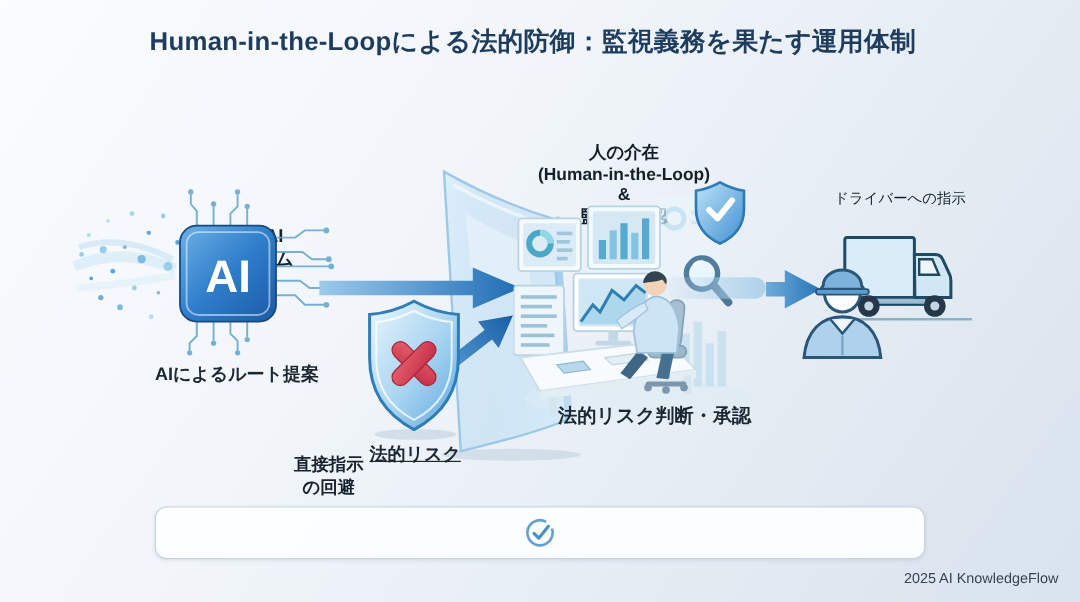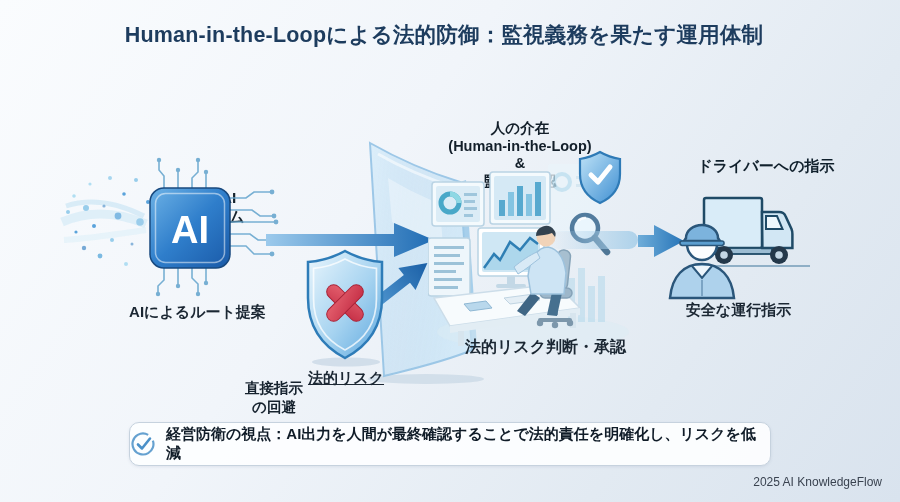--- a/index.html
+++ b/index.html
@@ -17,21 +17,21 @@
   }
   .hitl-label{left:405px;top:76px;width:230px;font-size:14.5px;font-weight:600;
     line-height:1.22;color:#131f2a;}
   .ai-heading{left:105px;top:144px;width:185px;font-size:15.5px;font-weight:700;
     line-height:1.25;color:#16232e;}
   .caption{font-size:15px;font-weight:600;color:#1b2733;}
   .ai-caption{left:95px;top:303px;width:205px;}
   .avoid-label{left:226px;top:335px;width:96px;font-size:14.5px;font-weight:600;line-height:1.3;}
   .risk-caption{left:294px;top:369px;width:104px;text-decoration:underline;}
   .review-caption{left:448px;top:337px;width:195px;font-size:16px;font-family:Liberation Serif, serif;}
-  .driver-heading{left:660px;top:157px;width:212px;font-size:15px;font-weight:700;color:#10202c;}
+  .driver-heading{left:644px;top:157px;width:212px;font-size:12px;font-weight:400;color:#10202c;}
   .driver-caption{left:666px;top:301px;width:145px;}
   .trail{left:550px;top:231px;width:88px;height:18px;border-radius:9px;
     background:linear-gradient(90deg,rgba(188,218,240,0),rgba(168,207,233,.9));}
   .banner{
     left:129px;top:422px;width:642px;height:44px;box-sizing:border-box;
     background:rgba(253,254,255,.92);border:1px solid #c6d2de;border-radius:10px;
     display:flex;align-items:center;justify-content:center;gap:10px;
     box-shadow:0 1px 3px rgba(90,110,140,.12);
   }
   .banner-text{font-size:15px;font-weight:700;color:#101c28;}
@@ -308,25 +308,23 @@
     <g>
       <path d="M8,110 C10,88 22,76 40,76 C58,76 70,88 72,110 Z" fill="#aed2ec" stroke="#2a567a" stroke-width="2.5"></path>
       <path d="M30,78 l10,12 10,-12" fill="#eef6fc" stroke="#2a567a" stroke-width="2"></path>
       <line x1="40" y1="92" x2="40" y2="108" stroke="#7ba4c4" stroke-width="2"></line>
       <ellipse cx="40" cy="56" rx="15" ry="16" fill="#fbfdfe" stroke="#2a567a" stroke-width="2.5"></ellipse>
       <path d="M24,50 a16,13 0 0 1 32,0 l2,3 h-36 Z" fill="#7cb3dd" stroke="#2a567a" stroke-width="2.5"></path>
       <path d="M20,53 h40 c2.5,0 3,4 0,4.5 h-40 c-3,-.5 -2.5,-4.5 0,-4.5 Z" fill="#5b9ecf" stroke="#2a567a" stroke-width="1.5"></path>
     </g>
   </svg>
 
-  <div class="abs caption driver-caption ctr">安全な運行指示</div>
 
   <div class="abs banner">
     <svg width="26" height="26" viewBox="0 0 26 26">
       <circle cx="13" cy="13" r="10.5" fill="none" stroke="#4a90c8" stroke-width="2.2" opacity=".85" stroke-dasharray="58 8" stroke-dashoffset="-2" transform="rotate(-30 13 13)"></circle>
       <polyline points="8,13.5 12,17.5 20,7.5" fill="none" stroke="#4a90c8" stroke-width="2.6" stroke-linecap="round" stroke-linejoin="round"></polyline>
     </svg>
-    <span class="banner-text">経営防衛の視点：AI出力を人間が最終確認することで法的責任を明確化し、リスクを低減</span>
   </div>
 
   <div class="abs footer">2025 AI KnowledgeFlow</div>
 
 </div>
 
 </body></html>

